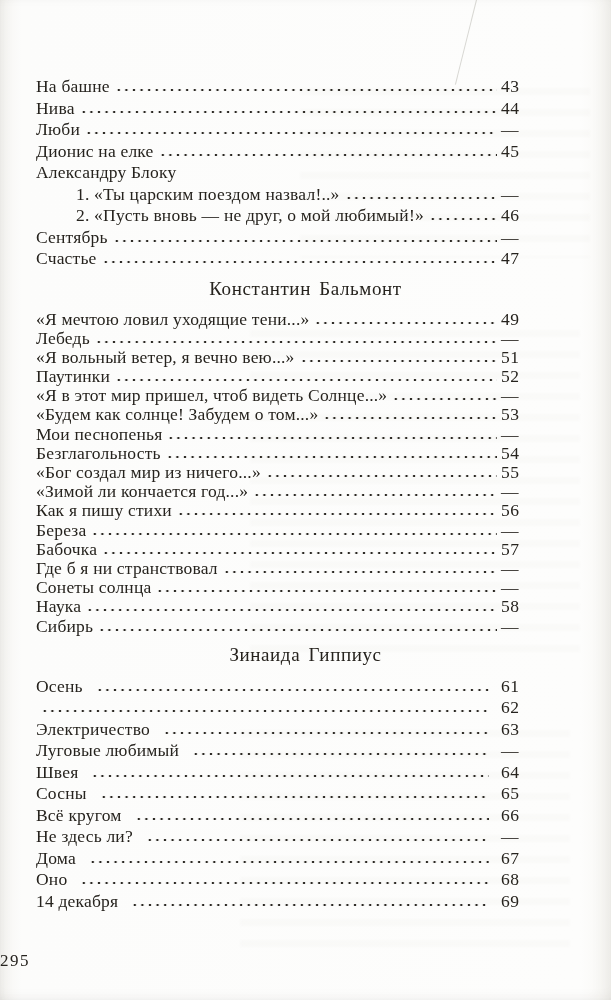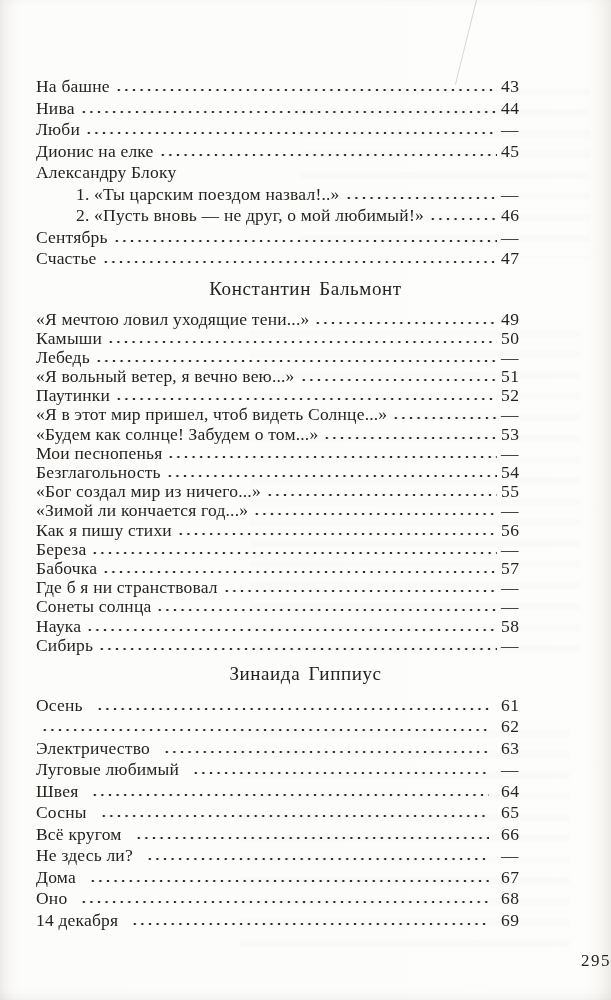--- a/index.html
+++ b/index.html
@@ -80,21 +80,21 @@
     position: relative;
     left: 14px; 
     letter-spacing: 0.6px;
     word-spacing: 3px;
   }
 
   .page-number {
     position: absolute;
     left: 0; right: 0;
     top: 951px;
-    text-align: right;
+    text-align: left;
     font-size: 17px;
     letter-spacing: 1.5px;
     color: #26231e;
   }
 </style>
 </head>
 <body>
 
 <div class="page">
   <div class="ghost ghost-1"></div>
@@ -164,25 +164,20 @@
 
   <section class="toc-section">
     <h2 class="section-heading">Константин Бальмонт</h2>
     <div class="entries">
   <div class="toc-row">
     <span class="title">«Я мечтою ловил уходящие тени...»</span>
     <span class="leader"></span>
     <span class="pageno">49</span>
   </div>
 
-  <div class="toc-row">
-    <span class="title">Камыши</span>
-    <span class="leader"></span>
-    <span class="pageno">50</span>
-  </div>
 
   <div class="toc-row">
     <span class="title">Лебедь</span>
     <span class="leader"></span>
     <span class="pageno">—</span>
   </div>
 
   <div class="toc-row">
     <span class="title">«Я вольный ветер, я вечно вею...»</span>
     <span class="leader"></span>

